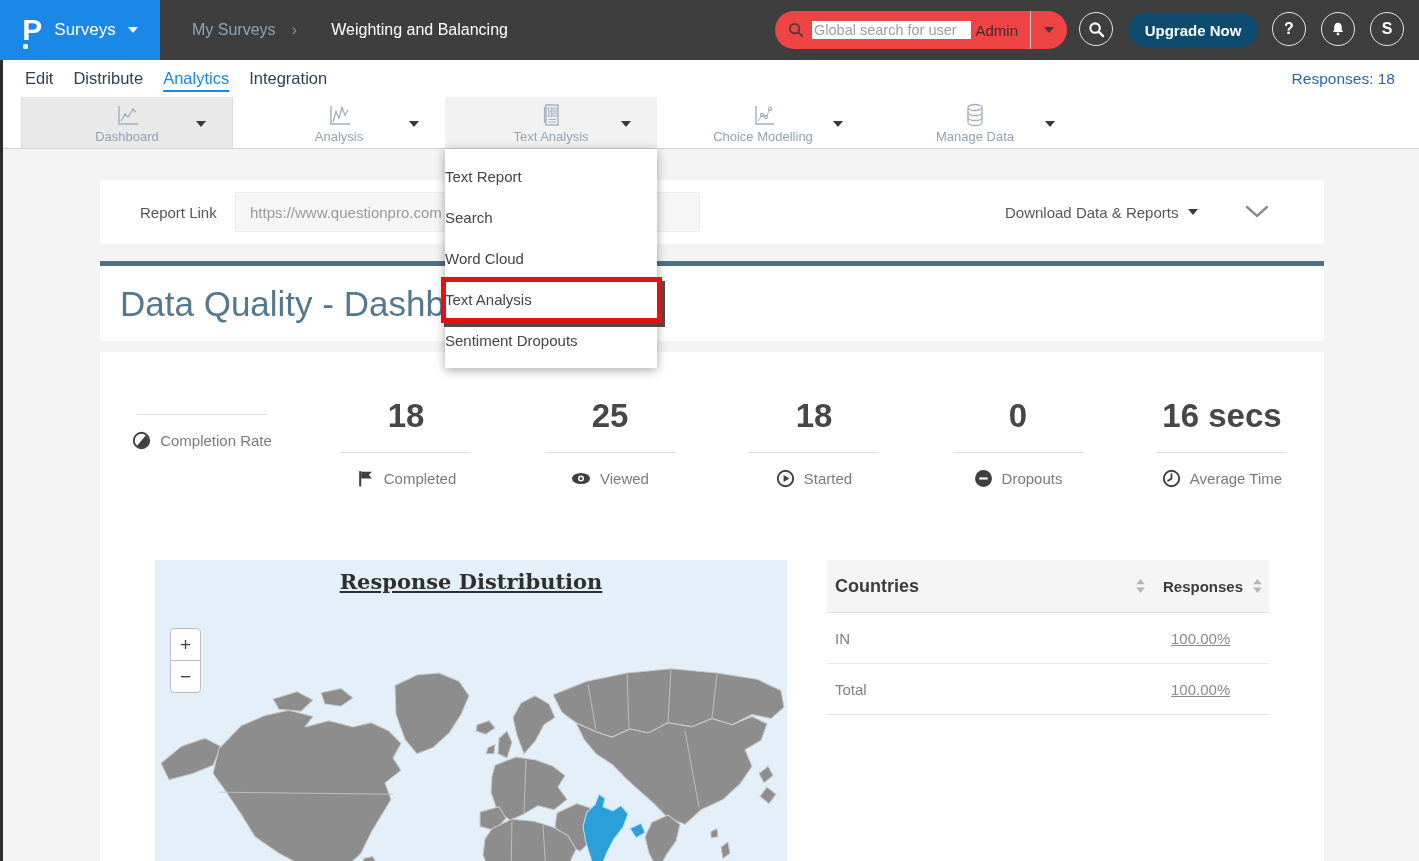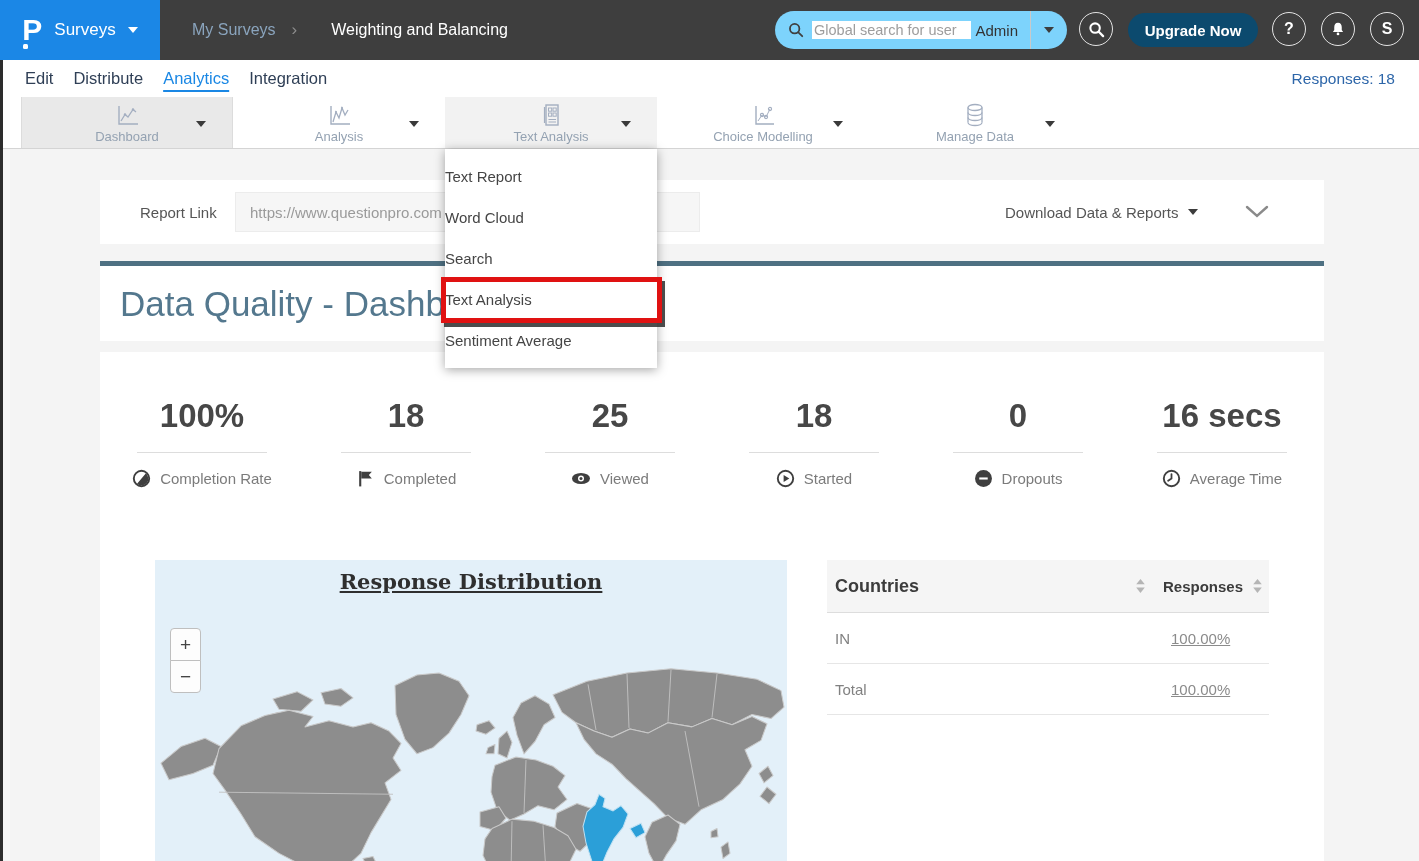--- a/index.html
+++ b/index.html
@@ -12,21 +12,21 @@
             display:flex;align-items:center;justify-content:center;gap:12px;cursor:pointer;}
   .logo-mark{position:relative;color:#fff;font-size:30px;font-weight:700;line-height:1;}
   .logo-dot{position:absolute;left:1px;bottom:-4px;width:5px;height:5px;background:#fff;border-radius:1.5px;}
   .logo-product{color:#fff;font-size:17px;}
   .caret{width:0;height:0;border-left:5px solid transparent;border-right:5px solid transparent;border-top:6px solid #fff;}
   .breadcrumb{position:absolute;left:192px;top:0;height:60px;display:flex;align-items:center;font-size:16px;}
   .crumb-parent{color:#8aa4bd;cursor:pointer;}
   .crumb-sep{color:#8d8d8d;margin:0 16px;font-size:17px;}
   .crumb-current{color:#ffffff;margin-left:18px;}
 
-  .search-pill{position:absolute;left:775px;top:11px;width:292px;height:38px;background:#7dd3fc;border-radius:19px;
+  .search-pill{position:absolute;left:775px;top:11px;width:292px;height:38px;background:#ef4444;border-radius:19px;
                display:flex;align-items:center;overflow:hidden;}
   .search-pill svg{margin-left:13px;flex:none;}
   .search-pill input{flex:1;min-width:0;border:none;outline:none;font-family:inherit;font-size:14.5px;color:#333;margin-left:8px;}
   .search-pill input::placeholder{color:#9d9d9d;}
   .search-scope{font-size:15px;color:#333;padding:0 12px 0 4px;cursor:pointer;}
   .scope-divider{width:1px;height:38px;background:#c9c9c9;}
   .scope-caret-box{width:36px;height:38px;display:flex;align-items:center;justify-content:center;cursor:pointer;}
   .scope-caret-box .caret{border-top-color:#3d3d3d;}
 
   .circle-btn{position:absolute;top:12px;width:34px;height:34px;border:1.5px solid rgba(255,255,255,.85);
@@ -246,21 +246,20 @@
   </div>
 
   <div class="card title-card">
     <div class="page-title">Data Quality - Dashboard</div>
   </div>
 
   <div class="card stats-card">
 
     <div class="stats-row">
       <div class="stat">
-        <div class="stat-value">100%</div>
         <div class="stat-divider"></div>
         <div class="stat-label-row">
           <svg width="19" height="19" viewBox="0 0 18 18">
             <circle cx="9" cy="9" r="7.3" fill="none" stroke="#3f3f3f" stroke-width="1.8"></circle>
             <path d="M9,2.5 A6.5,6.5 0 0 1 9,15.5 Z" fill="#3f3f3f" transform="rotate(40 9 9)"></path>
           </svg>
           <span class="stat-label">Completion Rate</span>
         </div>
       </div>
       <div class="stat">
@@ -390,20 +389,20 @@
       </div>
       <div class="ctable-row">
         <span class="td-name">Total</span>
         <span class="td-value">100.00%</span>
       </div>
     </div>
   </div>
 
   <div class="dropdown">
     <div class="dd-item">Text Report</div>
+    <div class="dd-item">Search</div>
     <div class="dd-item">Word Cloud</div>
-    <div class="dd-item">Search</div>
     <div class="dd-item">Text Analysis</div>
-    <div class="dd-item">Sentiment Average</div>
+    <div class="dd-item">Sentiment Dropouts</div>
   </div>
   <div class="red-box"></div>
 
 </div>
 
 </body></html>

